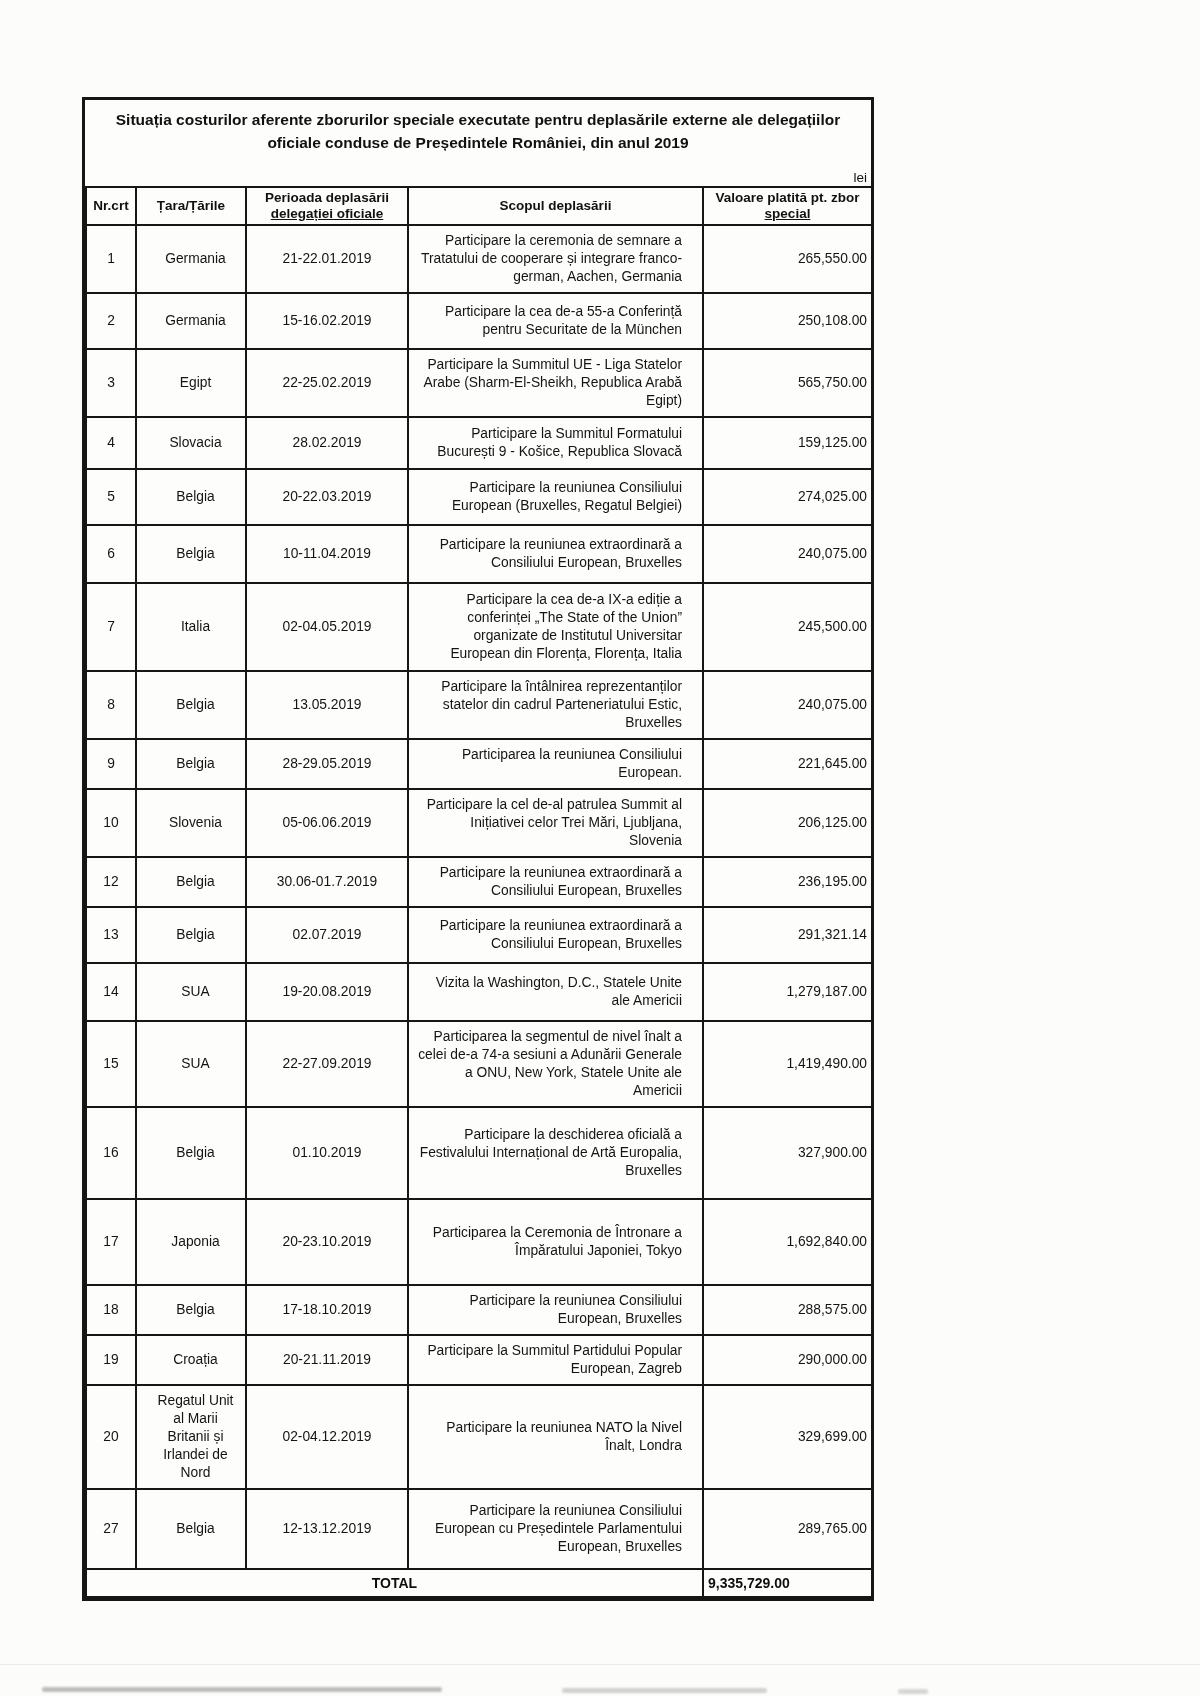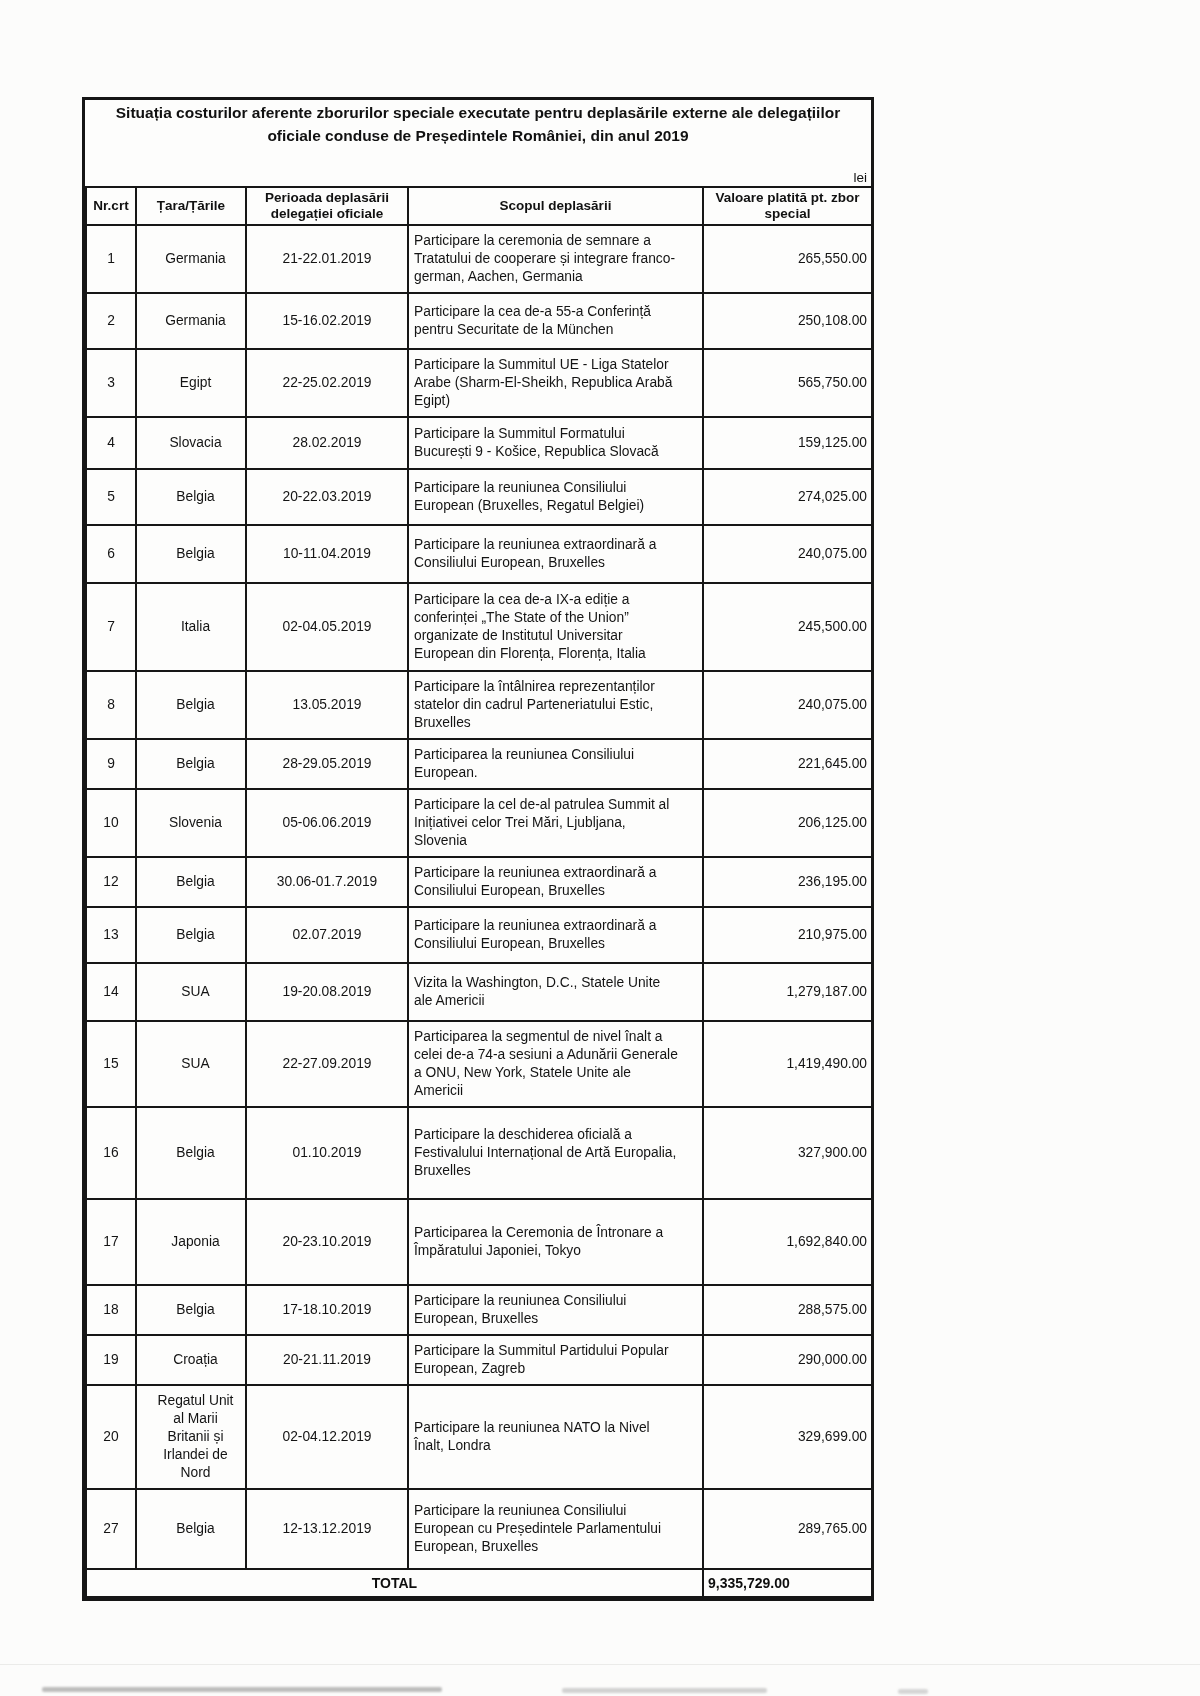--- a/index.html
+++ b/index.html
@@ -10,46 +10,46 @@
     background:#fcfcfb;
     font-family:"Liberation Sans", sans-serif;
     color:#1a1a1a;
     overflow:hidden;
   }
   .doc {
     position:absolute; left:82px; top:97px; width:792px;
     border:3px solid #161616;
     background:#fdfdfc;
   }
-  .title-block { position:relative; height:86px; padding:1px 10px 0 10px; }
+  .title-block { position:relative; height:86px; padding:8px 10px 0 10px; }
   .title-line {
     text-align:center; font-weight:bold; font-size:15.5px; line-height:23px;
     color:#111;
   }
   .lei-label { position:absolute; right:4px; bottom:1px; font-size:13.5px; color:#111; }
 
   table { width:100%; border-collapse:collapse; table-layout:fixed; }
   col.w-nr      { width:50px;  }
   col.w-country { width:110px; }
   col.w-period  { width:162px; }
   col.w-purpose { width:295px; }
   col.w-value   { width:169px; }
 
   th, td { border:2px solid #161616; vertical-align:middle; }
   thead th {
     font-size:13.5px; font-weight:bold; line-height:16px;
     padding:2px 2px; height:34px; text-align:center; color:#111;
   }
-  .u { }
+  .u { text-decoration:underline; }
 
   tbody td { font-size:13.8px; line-height:18px; padding:6px 5px; color:#141414; }
   .c-nr      { text-align:center; }
   .c-country { text-align:center; padding-left:14px; }
   .c-period  { text-align:center;margin-top:24px; }
-  .c-purpose { text-align:left; padding-left:5px; padding-right:20px;margin-left:44px; }
+  .c-purpose { text-align:right; padding-left:5px; padding-right:20px;margin-left:44px; }
   .c-value   { text-align:right; padding-right:4px; }
 
   
   tbody tr:nth-child(1)  td { height:68px; }
   tbody tr:nth-child(2)  td { height:56px; }
   tbody tr:nth-child(3)  td { height:62px; }
   tbody tr:nth-child(4)  td { height:52px; }
   tbody tr:nth-child(5)  td { height:56px; }
   tbody tr:nth-child(6)  td { height:58px; }
   tbody tr:nth-child(7)  td { height:88px; }
@@ -194,21 +194,21 @@
             <td class="c-country">Belgia</td>
             <td class="c-period">30.06-01.7.2019</td>
             <td class="c-purpose">Participare la reuniunea extraordinară a Consiliului European, Bruxelles</td>
             <td class="c-value">236,195.00</td>
           </tr>
           <tr>
             <td class="c-nr">13</td>
             <td class="c-country">Belgia</td>
             <td class="c-period">02.07.2019</td>
             <td class="c-purpose">Participare la reuniunea extraordinară a Consiliului European, Bruxelles</td>
-            <td class="c-value">210,975.00</td>
+            <td class="c-value">291,321.14</td>
           </tr>
           <tr>
             <td class="c-nr">14</td>
             <td class="c-country">SUA</td>
             <td class="c-period">19-20.08.2019</td>
             <td class="c-purpose">Vizita la Washington, D.C., Statele Unite ale Americii</td>
             <td class="c-value">1,279,187.00</td>
           </tr>
           <tr>
             <td class="c-nr">15</td>

